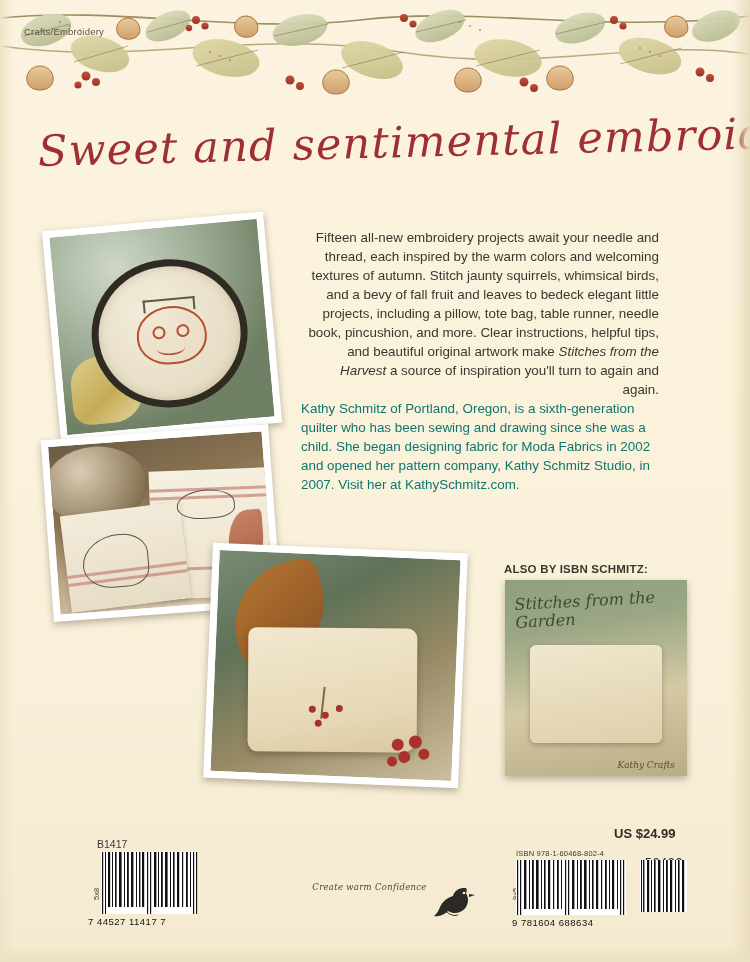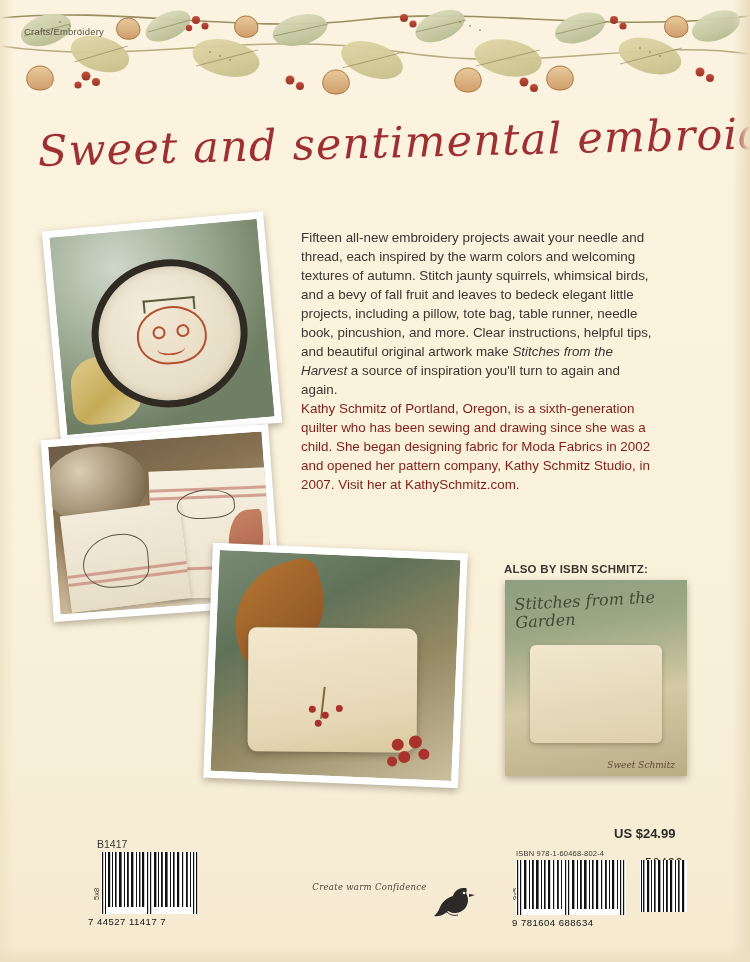--- a/index.html
+++ b/index.html
@@ -86,36 +86,36 @@
     left: 301px;
     top: 228px;
     width: 358px;
     color: #3b3630;
   }
   .copy p.blurb {
     margin: 0;
     font-size: 13.4px;
     line-height: 1.42;
     color: #3b3630;
-    text-align: left;
+    text-align: right;
   }
   .copy p.blurb em {
     font-style: italic;
   }
   .about-heading {
     margin: 22px 0 7px 0;
     font-size: 14.5px;
     font-weight: bold;
     color: #8f2f33;
   }
   .copy p.author {
     margin: 0;
     font-size: 13.4px;
     line-height: 1.42;
-    color: #7f1d1d;
+    color: #0f766e;
   }
 
   
   .photo {
     position: absolute;
     background: #ffffff;
     box-shadow: 0 3px 7px rgba(60,50,35,0.35);
     padding: 7px;
     box-sizing: border-box;
   }
@@ -606,21 +606,21 @@
         <div class="p3-berry" style="left:4%;  top:60%; width:10px; height:10px;"></div>
       </div>
     </div>
   </div>
 
   <div class="alsoby-label">ALSO BY ISBN SCHMITZ:</div>
   <div class="alsoby-cover">
     <div class="alsoby-inner">
       <div class="alsoby-title">Stitches from the Garden</div>
       <div class="alsoby-pillow"></div>
-      <div class="alsoby-author">Sweet Schmitz</div>
+      <div class="alsoby-author">Kathy Crafts</div>
     </div>
   </div>
 
   <div class="isbn-code">B1417</div>
   <div class="price">US $24.99</div>
   <div class="isbn-text">ISBN 978-1-60468-802-4</div>
   <div class="ean5-num">52499</div>
 
   <div class="side-code side-code-left">5x8</div>
   <div class="side-code side-code-right">9x5</div>

